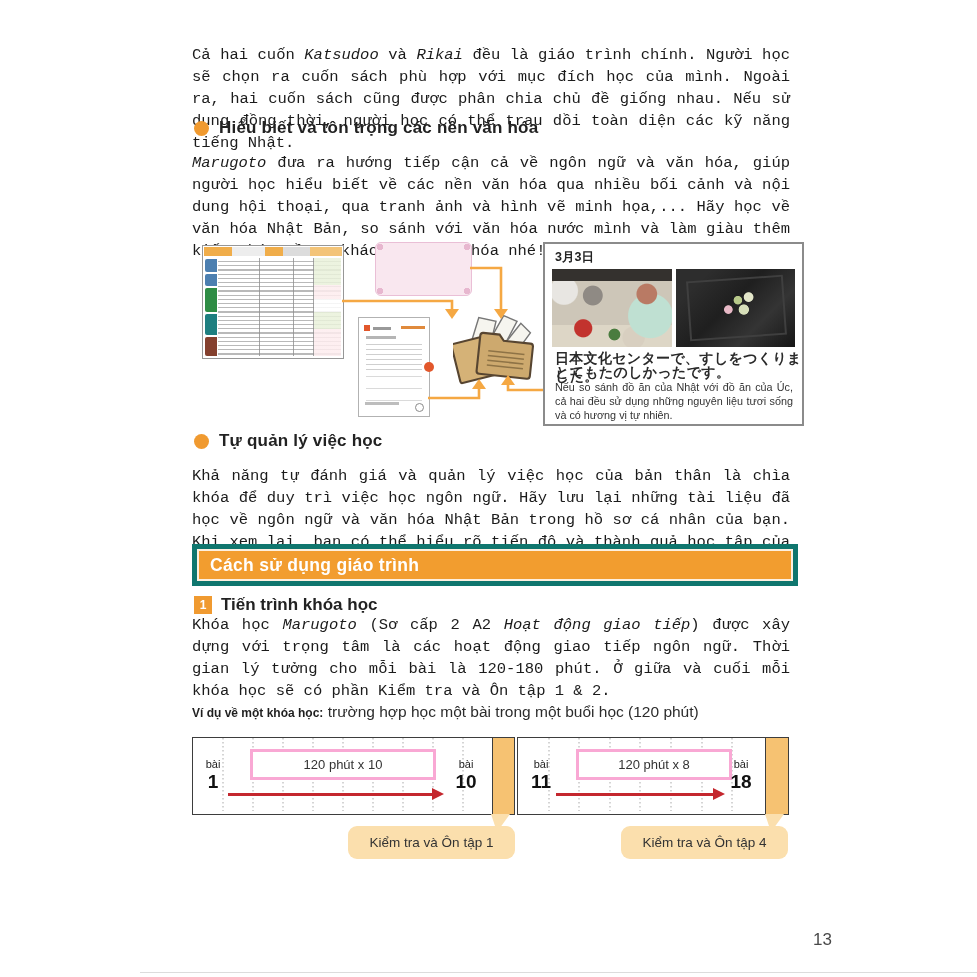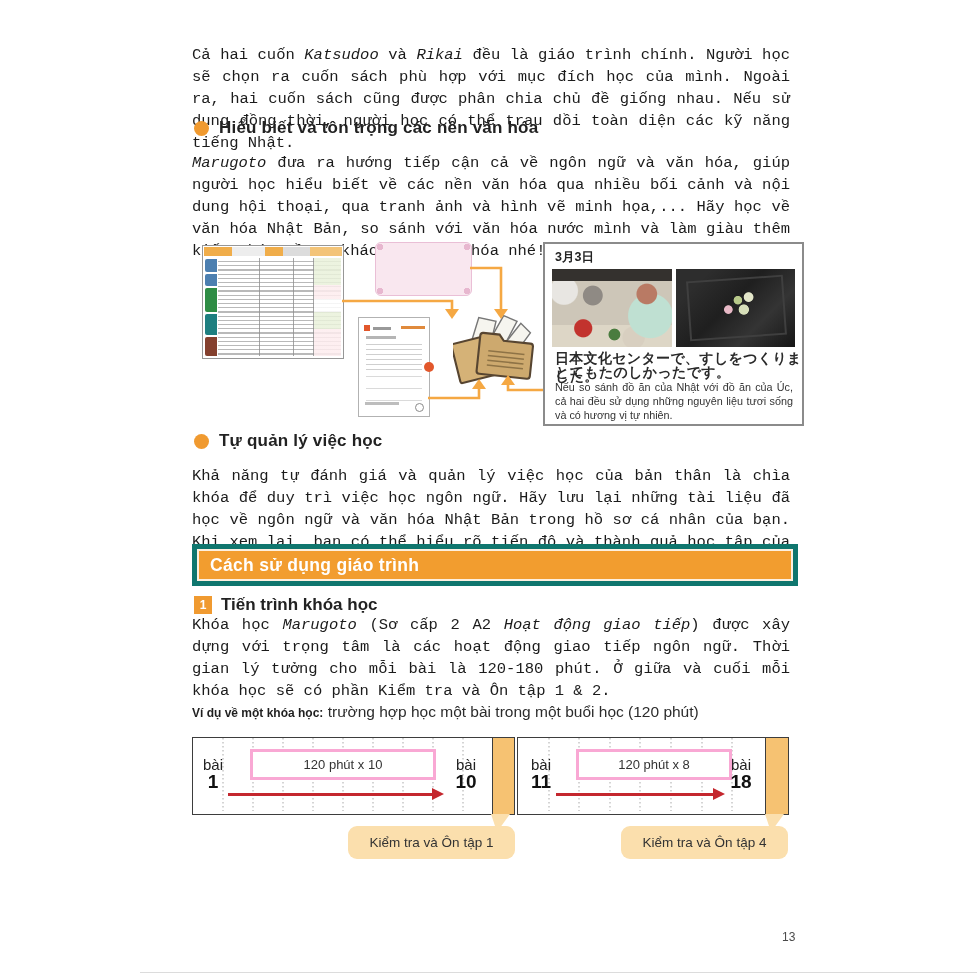--- a/index.html
+++ b/index.html
@@ -93,30 +93,30 @@
   
   .diagram{position:absolute;left:0;top:737px;width:598px;height:135px;}
   .dg-box{position:absolute;top:0;height:76px;background:#fff;border:1.5px solid #3d3d3d;}
   .dg-box1{left:0;width:321px;}
   .dg-box2{left:325px;width:270px;}
   .dg-grid{position:absolute;left:0;top:0;}
   .dg-band{position:absolute;right:0;top:0;bottom:0;background:#F6C272;border-left:1.5px solid #3d3d3d;}
   .phut-box{position:absolute;top:11px;height:25px;background:#fff;border:3px solid #f9a8d4;
     display:flex;align-items:center;justify-content:center;font-size:13px;color:#333;z-index:2;}
   .bai{position:absolute;width:34px;text-align:center;z-index:2;}
-  .bai .bl{font-size:15px;color:#222;line-height:13px;}
+  .bai .bl{font-size:11px;color:#222;line-height:13px;}
   .bai .bn{font-size:19px;font-weight:bold;color:#111;line-height:22px;}
   .dg-arrow{position:absolute;top:55px;height:3px;background:#C4272E;z-index:1;}
   .dg-arrow::after{content:"";position:absolute;right:-11px;top:-5px;border-left:12px solid #C4272E;
     border-top:6.5px solid transparent;border-bottom:6.5px solid transparent;}
   .callout{position:absolute;top:89px;width:167px;height:33px;background:#FBDFAD;border-radius:9px;
     display:flex;align-items:center;justify-content:center;font-size:13.5px;color:#333;z-index:2;}
   .tails{position:absolute;left:0;top:0;width:598px;height:135px;z-index:1;}
   
-  .page-num{position:absolute;left:782px;top:930px;font-size:12px;color:#4a4a4a;text-align:center;}
+  .page-num{position:absolute;left:813px;top:930px;font-size:17px;color:#4a4a4a;text-align:center;}
   .bottom-line{position:absolute;left:140px;top:972px;width:837px;height:1px;background:#dcdcdc;}
 </style>
 </head>
 <body>
 
 <div class="content">
 
   <p class="para" style="top:44px"><span>Cả hai cuốn </span><span class="ital">Katsudoo</span><span> và </span><span class="ital">Rikai</span><span> đều là giáo trình chính. Người học sẽ chọn ra cuốn sách phù hợp với mục đích học của mình. Ngoài ra, hai cuốn sách cũng được phân chia chủ đề giống nhau. Nếu sử dụng đồng thời, người học có thể trau dồi toàn diện các kỹ năng tiếng Nhật.</span></p>
 
   <div class="bullet-head" style="left:2px;top:118px">

